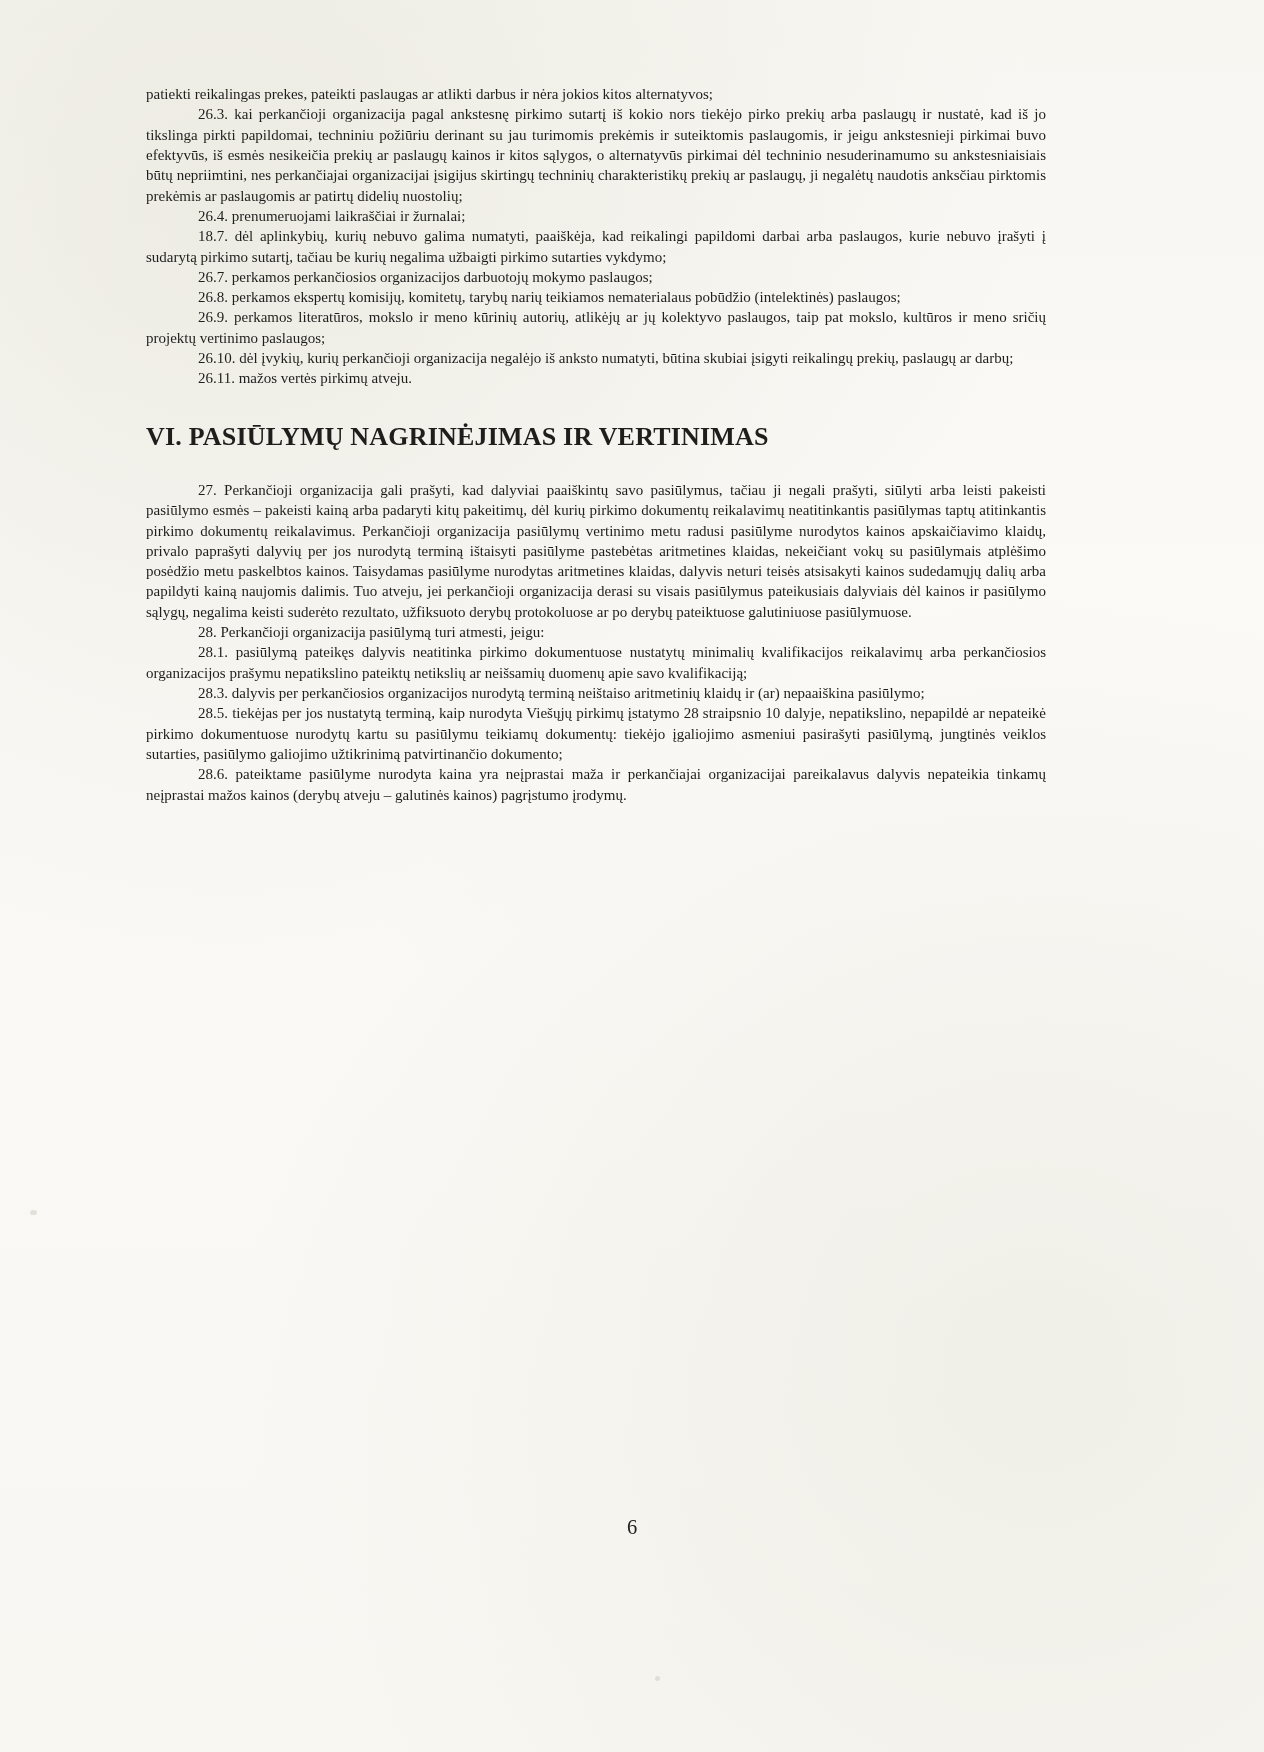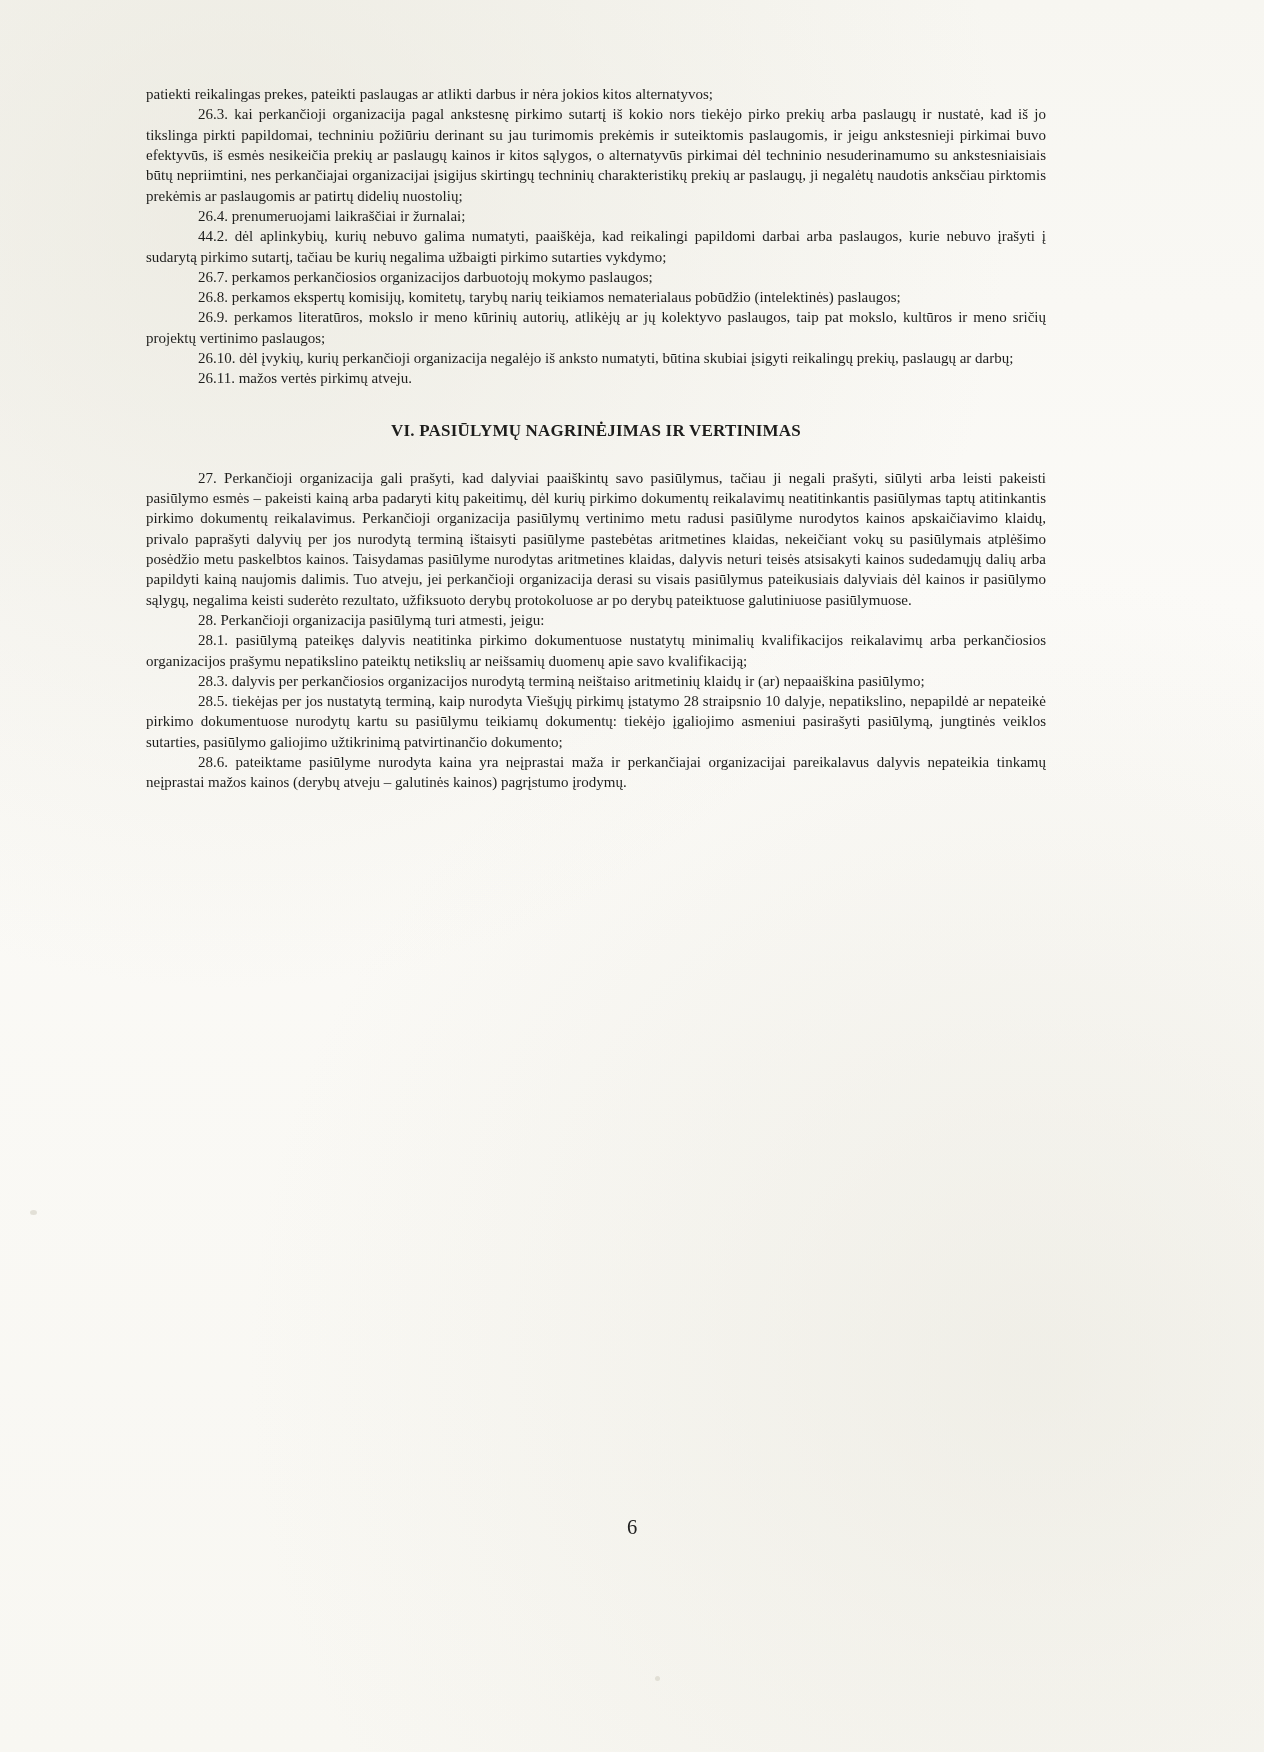--- a/index.html
+++ b/index.html
@@ -41,22 +41,22 @@
     color: #1e1e1c;
   }
   p.indent {
     text-indent: 52px;
   }
   p.first {
     text-indent: 0;
   }
   .heading {
     margin: 30px 0 26px 0;
-    text-align: center;
-    font-size: 17px;
+    text-align: left;
+    font-size: 26px;
     font-weight: bold;
     letter-spacing: 0.2px;
     text-indent: 0;
   }
   .sect-27 {
     margin-top: 4px;
   }
   .pagenum {
     position: absolute;
     left: 0;
@@ -79,21 +79,21 @@
 <div class="page">
 
   <span class="speck" style="left:30px; top:1210px; width:7px; height:5px;"></span>
   <span class="speck" style="left:655px; top:1676px; width:5px; height:5px;"></span>
 
   <div class="content">
 
     <p class="first">patiekti reikalingas prekes, pateikti paslaugas ar atlikti darbus ir nėra jokios kitos alternatyvos;</p>
     <p class="indent">26.3. kai perkančioji organizacija pagal ankstesnę pirkimo sutartį iš kokio nors tiekėjo pirko prekių arba paslaugų ir nustatė, kad iš jo tikslinga pirkti papildomai, techniniu požiūriu derinant su jau turimomis prekėmis ir suteiktomis paslaugomis, ir jeigu ankstesnieji pirkimai buvo efektyvūs, iš esmės nesikeičia prekių ar paslaugų kainos ir kitos sąlygos, o alternatyvūs pirkimai dėl techninio nesuderinamumo su ankstesniaisiais būtų nepriimtini, nes perkančiajai organizacijai įsigijus skirtingų techninių charakteristikų prekių ar paslaugų, ji negalėtų naudotis anksčiau pirktomis prekėmis ar paslaugomis ar patirtų didelių nuostolių;</p>
     <p class="indent">26.4. prenumeruojami laikraščiai ir žurnalai;</p>
-    <p class="indent">44.2. dėl aplinkybių, kurių nebuvo galima numatyti, paaiškėja, kad reikalingi papildomi darbai arba paslaugos, kurie nebuvo įrašyti į sudarytą pirkimo sutartį, tačiau be kurių negalima užbaigti pirkimo sutarties vykdymo;</p>
+    <p class="indent">18.7. dėl aplinkybių, kurių nebuvo galima numatyti, paaiškėja, kad reikalingi papildomi darbai arba paslaugos, kurie nebuvo įrašyti į sudarytą pirkimo sutartį, tačiau be kurių negalima užbaigti pirkimo sutarties vykdymo;</p>
     <p class="indent">26.7. perkamos perkančiosios organizacijos darbuotojų mokymo paslaugos;</p>
     <p class="indent">26.8. perkamos ekspertų komisijų, komitetų, tarybų narių teikiamos nematerialaus pobūdžio (intelektinės) paslaugos;</p>
     <p class="indent">26.9. perkamos literatūros, mokslo ir meno kūrinių autorių, atlikėjų ar jų kolektyvo paslaugos, taip pat mokslo, kultūros ir meno sričių projektų vertinimo paslaugos;</p>
     <p class="indent">26.10. dėl įvykių, kurių perkančioji organizacija negalėjo iš anksto numatyti, būtina skubiai įsigyti reikalingų prekių, paslaugų ar darbų;</p>
     <p class="indent">26.11. mažos vertės pirkimų atveju.</p>
 
     <p class="heading">VI. PASIŪLYMŲ NAGRINĖJIMAS IR VERTINIMAS</p>
 
     <p class="indent sect-27">27. Perkančioji organizacija gali prašyti, kad dalyviai paaiškintų savo pasiūlymus, tačiau ji negali prašyti, siūlyti arba leisti pakeisti pasiūlymo esmės – pakeisti kainą arba padaryti kitų pakeitimų, dėl kurių pirkimo dokumentų reikalavimų neatitinkantis pasiūlymas taptų atitinkantis pirkimo dokumentų reikalavimus. Perkančioji organizacija pasiūlymų vertinimo metu radusi pasiūlyme nurodytos kainos apskaičiavimo klaidų, privalo paprašyti dalyvių per jos nurodytą terminą ištaisyti pasiūlyme pastebėtas aritmetines klaidas, nekeičiant vokų su pasiūlymais atplėšimo posėdžio metu paskelbtos kainos. Taisydamas pasiūlyme nurodytas aritmetines klaidas, dalyvis neturi teisės atsisakyti kainos sudedamųjų dalių arba papildyti kainą naujomis dalimis. Tuo atveju, jei perkančioji organizacija derasi su visais pasiūlymus pateikusiais dalyviais dėl kainos ir pasiūlymo sąlygų, negalima keisti suderėto rezultato, užfiksuoto derybų protokoluose ar po derybų pateiktuose galutiniuose pasiūlymuose.</p>
     <p class="indent">28. Perkančioji organizacija pasiūlymą turi atmesti, jeigu:</p>

